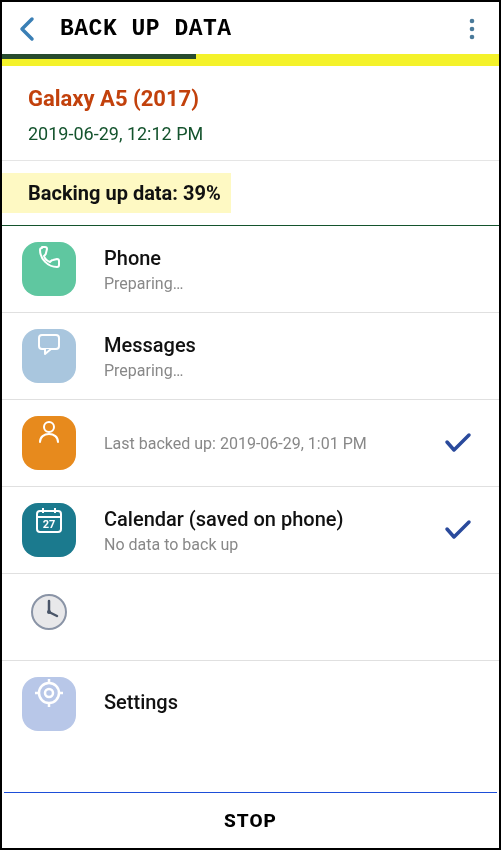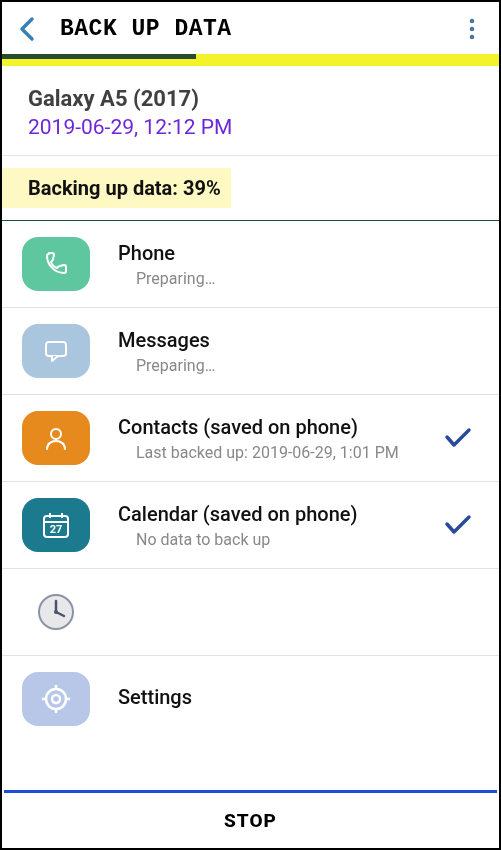--- a/index.html
+++ b/index.html
@@ -47,26 +47,26 @@
     position: absolute;
     top: 0;
     left: 0;
   }
   .device-block {
     padding: 20px 26px 16px 26px;
   }
   .device-name {
     font-size: 22px;
     font-weight: 700;
-    color: #404040;
-    margin-bottom: 4px;
+    color: #c2410c;
+    margin-bottom: 12px;
   }
   .device-time {
-    font-size: 21px;
-    color: #6d28d9;
+    font-size: 18px;
+    color: #14532d;
   }
   .sep-light {
     height: 1px;
     background: #e5e5e5;
   }
   .status-row {
     padding: 12px 0 12px 0;
   }
   .status-badge {
     display: inline-block;
@@ -80,53 +80,52 @@
   .list {
     border-top: 1px solid #14532d;
   }
   .item {
     display: flex;
     align-items: center;
     padding: 16px 20px 16px 20px;
     border-bottom: 1px solid #e0e0e0;
   }
   .icon-wrap {
-    width: 68px;
+    width: 54px;
     height: 54px;
     border-radius: 16px;
     display: flex;
-    align-items: center;
+    align-items: flex-start;
     justify-content: center;
     margin-right: 28px;
     flex-shrink: 0;
   }
   .item-text { flex: 1; }
   .item-title {
     font-size: 20px;
     font-weight: 500;
     color: #111;
     margin-bottom: 4px;
   }
   .item-sub {
     font-size: 16px;
     color: #888;
-    margin-left: 18px;
   }
   .check {
     font-size: 30px;
     color: #2a4a9c;
     margin-left: 8px;
     margin-right: 6px;
   }
   .footer {
     position: absolute;
     bottom: 0;
     left: 2px;
     right: 2px;
-    border-top: 3px solid #1d4ed8;
+    border-top: 1px solid #1d4ed8;
     text-align: center;
     padding: 16px 0;
     background: #fff;
   }
   .stop-btn {
     font-size: 19px;
     font-weight: 800;
     letter-spacing: 1px;
     color: #000;
   }
@@ -201,21 +200,20 @@
   </div>
 
   <div class="item">
     <div class="icon-wrap ic-contacts">
       <svg width="30" height="30" viewBox="0 0 30 30">
           <circle cx="15" cy="11" r="5" fill="none" stroke="#fff" stroke-width="2"></circle>
           <path d="M6 26c0-5 4-8 9-8s9 3 9 8" fill="none" stroke="#fff" stroke-width="2" stroke-linecap="round"></path>
         </svg>
     </div>
     <div class="item-text">
-      <div class="item-title">Contacts (saved on phone)</div>
       <div class="item-sub">Last backed up: 2019-06-29, 1:01 PM</div>
     </div>
     <span class="check">
       <svg width="30" height="22" viewBox="0 0 30 22">
           <path d="M4 10 L11 18 L26 3" stroke="#2a4a9c" stroke-width="3.5" fill="none" stroke-linecap="round" stroke-linejoin="round"></path>
         </svg>
     </span>
   </div>
 
   <div class="item">

